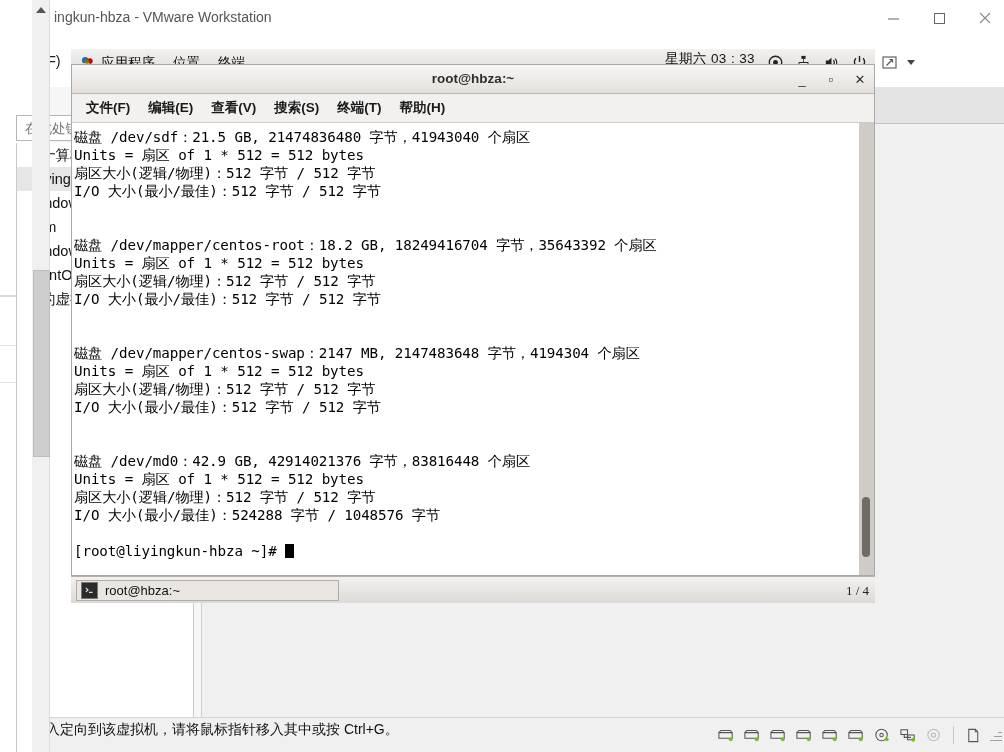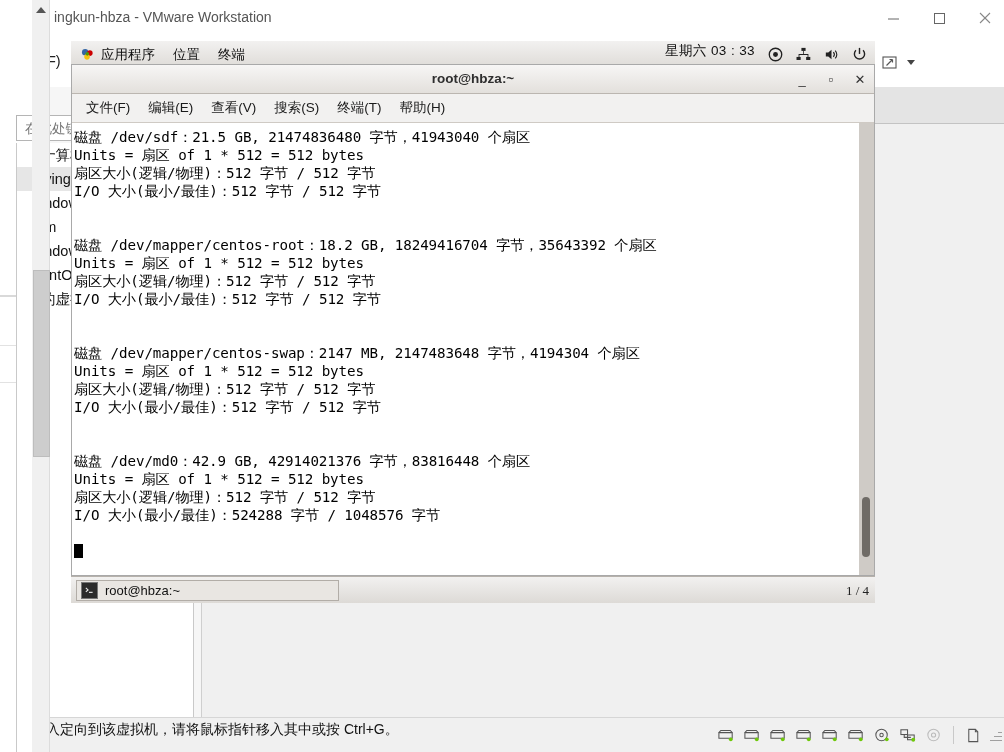--- a/index.html
+++ b/index.html
@@ -58,34 +58,34 @@
   
   .tabstrip{position:absolute;left:165px;top:87px;width:807px;height:36px;background:#e4e4e4;border-bottom:1px solid #c3c3c3;}
   .tab{position:absolute;top:4px;height:32px;display:flex;align-items:center;padding:0 6px 0 10px;border:1px solid #c3c3c3;border-bottom:none;border-radius:4px 4px 0 0;background:#ededed;}
   .tab.active{background:#ffffff;}
   .tab .tlabel{font-size:14px;color:#1f1f1f;margin:0 8px 0 6px;white-space:nowrap;}
   .tab.active .tlabel{font-weight:bold;}
   .tab .tclose{width:14px;height:14px;display:flex;align-items:center;justify-content:center;color:#888;font-size:13px;}
 
   
   .guest{position:absolute;left:200px;top:124px;width:804px;height:566px;background:#fff;overflow:hidden;}
-  .gnome-panel{position:absolute;left:0;top:4px;width:804px;height:27px;
+  .gnome-panel{position:absolute;left:0;top:12px;width:804px;height:27px;
     background:linear-gradient(#f2f1f0,#dedbd7);border-bottom:1px solid #b6b1ab;display:flex;align-items:center;text-align:right;}
   .gp-item{display:flex;align-items:center;height:27px;padding:0 9px;font-size:13.5px;color:#111;white-space:nowrap;}
   .gp-clock{position:absolute;right:120px;top:0;height:19px;display:flex;align-items:center;font-size:13.5px;color:#111;letter-spacing:.4px;}
   .gp-tray{position:absolute;right:6px;top:0;height:27px;display:flex;align-items:center;gap:9px;}
   .gp-tray .ic{width:19px;height:19px;display:flex;align-items:center;justify-content:center;}
 
   
   .term{position:absolute;left:0;top:27px;width:804px;height:512px;background:#fff;border:1px solid #a9a9a9;box-sizing:border-box;}
   .term-title{position:relative;height:28px;background:linear-gradient(#f7f6f5,#e3e0dc);border-bottom:1px solid #bbb6b0;}
   .term-title .t{position:absolute;left:0;right:0;top:6px;text-align:center;font-size:13.5px;font-weight:bold;color:#2e2e2e;}
   .term-title .ctrls{position:absolute;right:8px;top:0;height:28px;display:flex;align-items:center;gap:17px;}
   .term-title .ctrls span{font-size:13px;color:#333;width:12px;text-align:center;}
-  .term-menu{height:28px;background:#f2f1f0;border-bottom:1px solid #cfcac4;display:flex;align-items:center;padding-left:5px;}
+  .term-menu{height:28px;background:#f2f1f0;border-bottom:1px solid #cfcac4;display:flex;align-items:center;padding-left:5px;font-weight:bold;}
   .tm-item{padding:3px 9px;font-size:13.5px;color:#1a1a1a;white-space:nowrap;}
   .term-body{position:relative;height:452px;background:#ffffff;overflow:hidden;}
   .term-text{position:absolute;left:2px;top:5px;right:16px;
     font-family:"DejaVu Sans Mono","Liberation Mono",monospace;
     font-size:14.2px;line-height:18px;color:#000;white-space:pre;letter-spacing:-0.1px;}
   .cursor{display:inline-block;width:9px;height:14px;background:#000;vertical-align:-2px;}
   .term-vscroll{position:absolute;right:0;top:0;width:15px;height:452px;background:#cfcbc6;}
   .term-vscroll .thumb{position:absolute;left:3px;bottom:18px;width:8px;height:60px;background:#6f6b66;border-radius:4px;}
 
   
@@ -353,21 +353,21 @@
 Units = 扇区 of 1 * 512 = 512 bytes
 扇区大小(逻辑/物理)：512 字节 / 512 字节
 I/O 大小(最小/最佳)：512 字节 / 512 字节
 
 
 磁盘 /dev/md0：42.9 GB, 42914021376 字节，83816448 个扇区
 Units = 扇区 of 1 * 512 = 512 bytes
 扇区大小(逻辑/物理)：512 字节 / 512 字节
 I/O 大小(最小/最佳)：524288 字节 / 1048576 字节
 
-</span><span class="cursor"></span></div>
+</span><span>[root@liyingkun-hbza ~]# </span><span class="cursor"></span></div>
           <div class="term-vscroll">
             <div class="thumb"></div>
           </div>
         </div>
       </div>
 
       <div class="guest-taskbar">
         <div class="task-btn">
           <div class="ticon">
             <svg width="11" height="11" viewBox="0 0 12 12">

